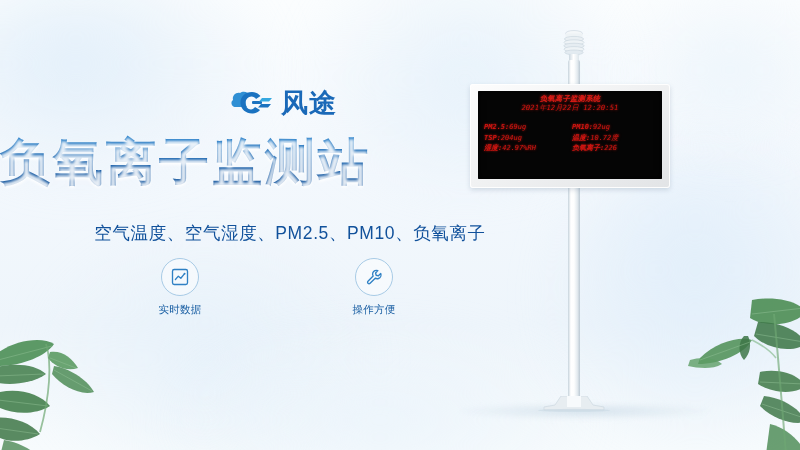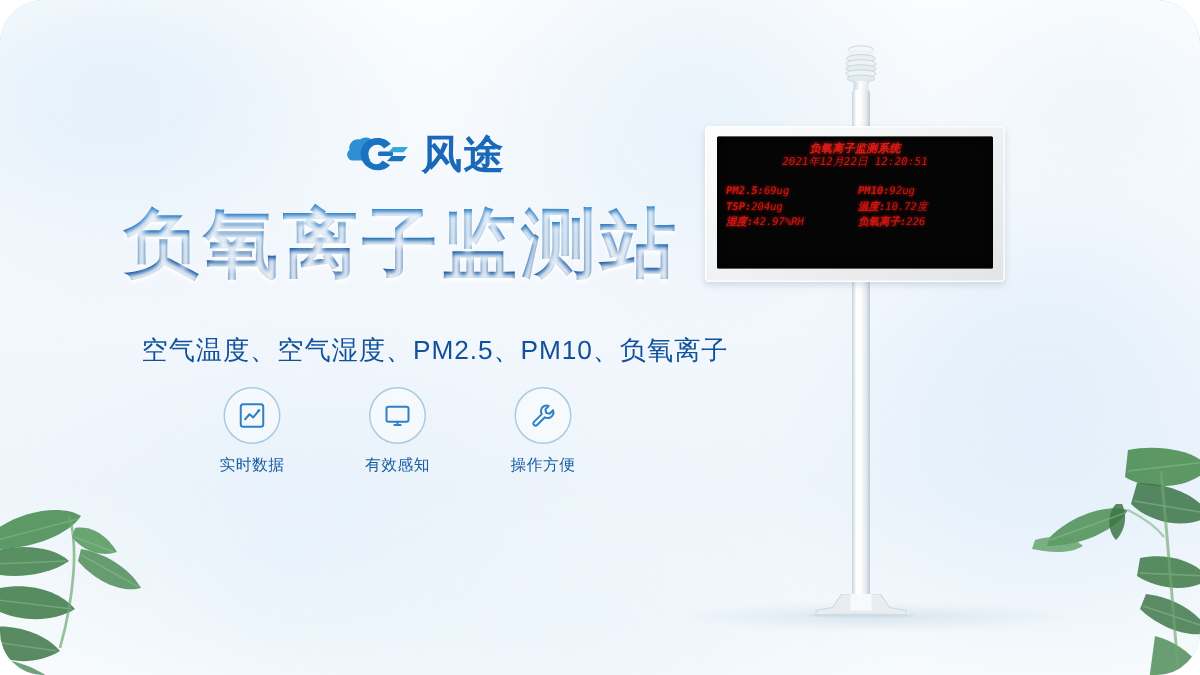--- a/index.html
+++ b/index.html
@@ -7,21 +7,20 @@
     padding: 0;
     background: #ffffff;
   }
   #stage {
     position: relative;
     width: 800px;
     height: 450px;
     overflow: hidden;
     font-family: "Liberation Sans", "DejaVu Sans", sans-serif;
     background: #7dd3fc;
-    border-radius: 29px;
   }
 
   
   .bg-base {
     position: absolute; inset: 0;
     background:
       linear-gradient(180deg, #fbfdfe 0%, #f3f8fd 40%, #eef5fb 72%, #f7fbfd 100%);
   }
   .wash {
     position: absolute;
@@ -56,21 +55,21 @@
   }
   .logo-mark { width: 44px; height: 30px; display:block; }
   .logo-word {
     font-size: 27px; font-weight: 700; color: #1a69b8;
     letter-spacing: 1px; line-height: 1;
     font-family: "Liberation Sans", "DejaVu Sans", sans-serif;
   }
 
   .headline {
     position: absolute; left: 0; top: 134px; width: 536px;
-    text-align: center;
+    text-align: left;
     font-size: 50px; font-weight: 700;
     letter-spacing: 3px;
     line-height: 1.15;
     color: #1161ae;
     background: linear-gradient(180deg, #2d86cf 0%, #1158a4 58%, #0e4f98 100%);
     -webkit-background-clip: text;
     background-clip: text;
     -webkit-text-fill-color: transparent;
     text-shadow: 0 2px 3px rgba(255,255,255,.9);
   }
@@ -80,21 +79,21 @@
     text-align: center;
     font-size: 17.5px;
     letter-spacing: .6px;
     color: #11519b;
     font-weight: 400;
     padding-left: 22px;
   }
 
   
   .features {
-    position: absolute; left: 140px; top: 258px; width: 250px;
+    position: absolute; left: 152px; top: 258px; width: 250px;
     display: flex; justify-content: space-between;
   }
   .feature { width: 56px; text-align: center; }
   .feature-circle {
     width: 36px; height: 36px; margin: 0 auto 7px;
     border-radius: 50%;
     border: 1.3px solid #a8cbe6;
     background: rgba(255,255,255,.45);
     display: flex; align-items: center; justify-content: center;
   }
@@ -218,30 +217,20 @@
         <svg width="20" height="20" viewBox="0 0 24 24" fill="none" stroke="#2f80c4" stroke-width="1.6" stroke-linecap="round" stroke-linejoin="round">
           <rect x="3" y="3" width="18" height="18" rx="2"></rect>
           <polyline points="6.5,15 10,11 13,13.5 17.5,8"></polyline>
           <circle cx="17.5" cy="8" r="1.1" fill="#2f80c4" stroke="none"></circle>
         </svg>
       </div>
       <div class="feature-label">实时数据</div>
     </div>
 
 
-    <div class="feature">
-      <div class="feature-circle">
-        <svg width="20" height="20" viewBox="0 0 24 24" fill="none" stroke="#2f80c4" stroke-width="1.6" stroke-linecap="round" stroke-linejoin="round">
-          <rect x="3.2" y="5" width="17.6" height="12" rx="1.6"></rect>
-          <path d="M9.5 19.6 L14.5 19.6"></path>
-          <path d="M12 17 L12 19.6"></path>
-        </svg>
-      </div>
-      <div class="feature-label">有效感知</div>
-    </div>
 
     <div class="feature">
       <div class="feature-circle">
         <svg width="20" height="20" viewBox="0 0 24 24" fill="none" stroke="#2f80c4" stroke-width="1.6" stroke-linecap="round" stroke-linejoin="round">
           <path d="M16.6 4.3 C14.2 3.4, 11.5 4.6, 10.6 7 C10.1 8.4, 10.3 9.8, 11 10.9 L4.8 17.1 C4.1 17.8, 4.1 18.9, 4.8 19.6 C5.5 20.3, 6.6 20.3, 7.3 19.6 L13.5 13.4 C14.6 14.1, 16 14.3, 17.4 13.8 C19.8 12.9, 21 10.2, 20.1 7.8 L17.3 10.6 L14.6 9.9 L13.9 7.2 Z"></path>
         </svg>
       </div>
       <div class="feature-label">操作方便</div>
     </div>
 

